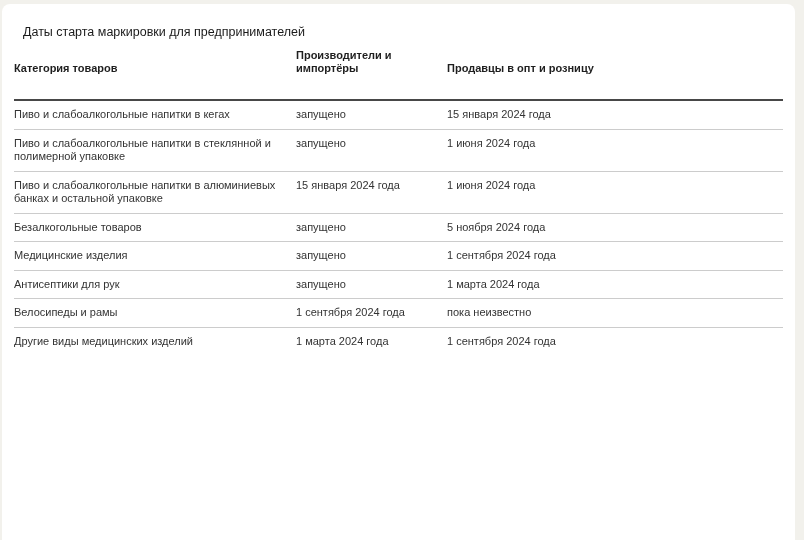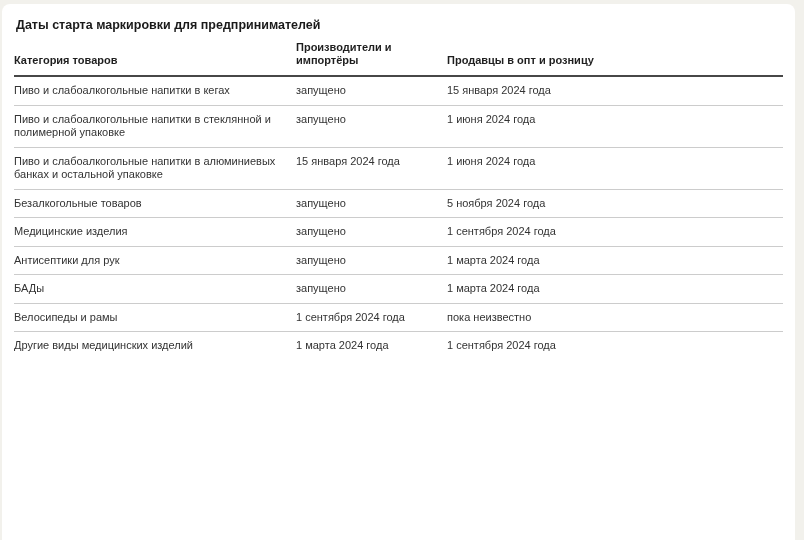--- a/index.html
+++ b/index.html
@@ -13,42 +13,42 @@
   }
   .card {
     box-sizing: border-box;
     margin: 4px 9px 0 2px;
     min-height: 536px;
     background: #ffffff;
     border-radius: 8px 8px 0 0;
     padding: 12px 10px 20px 12px;
   }
   .page-title {
-    margin: 2px;
+    margin: 9px;
     font-size: 12.5px;
     line-height: 15px;
-    font-weight: bold;
+    font-weight: normal;
     color: #1a1a1a;
   }
   table.marking-table {
     border-collapse: collapse;
     table-layout: fixed;
     width: 769px;
     margin-top: 8px;
     font-size: 11px;
     color: #333333;
   }
   table.marking-table th {
     text-align: left;
     vertical-align: bottom;
     font-size: 11px;
     font-weight: bold;
     color: #1f1f1f;
     line-height: 13px;
-    padding: 0 10px 8px 0;
+    padding: 0 10px 24px 0;
     border-bottom: 2px solid #474747;
     white-space: pre-line;
   }
   table.marking-table td {
     vertical-align: top;
     line-height: 13.5px;
     padding: 7px 10px 7px 0;
     white-space: pre-line;
   }
   table.marking-table tbody tr:not(:last-child) td {
@@ -100,25 +100,20 @@
           <td>Медицинские изделия</td>
           <td>запущено</td>
           <td>1 сентября 2024 года</td>
         </tr>
         <tr>
           <td>Антисептики для рук</td>
           <td>запущено</td>
           <td>1 марта 2024 года</td>
         </tr>
         <tr>
-          <td>БАДы</td>
-          <td>запущено</td>
-          <td>1 марта 2024 года</td>
-        </tr>
-        <tr>
           <td>Велосипеды и рамы</td>
           <td>1 сентября 2024 года</td>
           <td>пока неизвестно</td>
         </tr>
         <tr>
           <td>Другие виды медицинских изделий</td>
           <td>1 марта 2024 года</td>
           <td>1 сентября 2024 года</td>
         </tr>
       </tbody>

